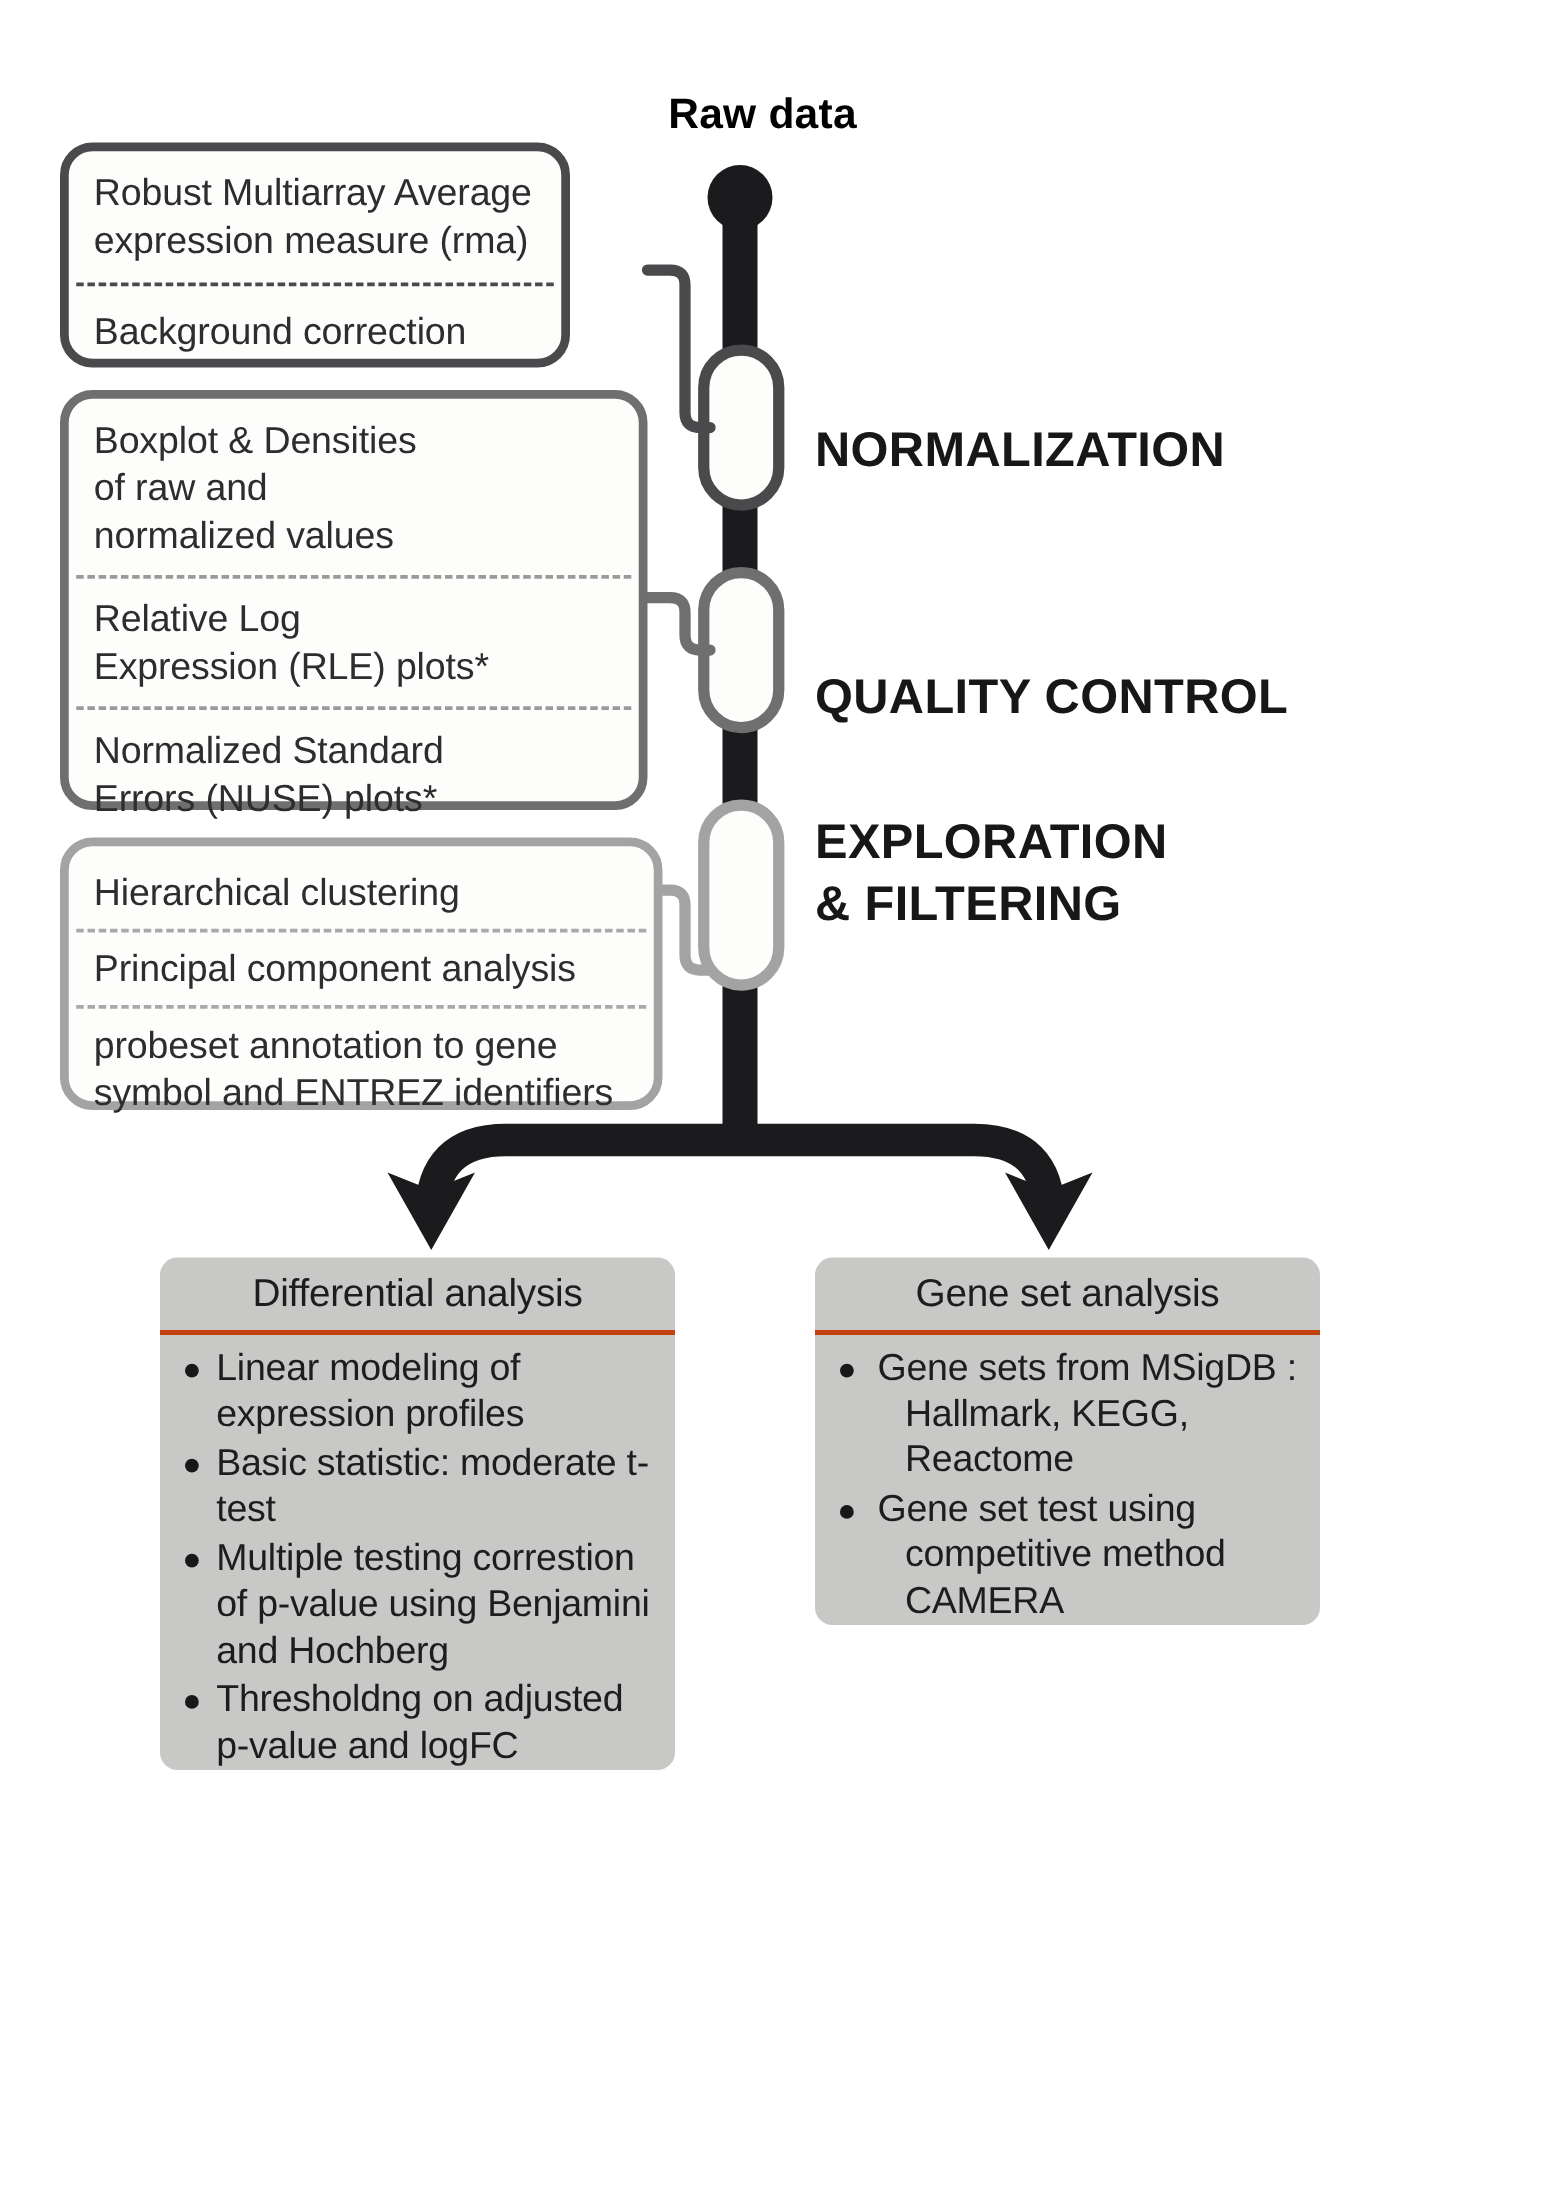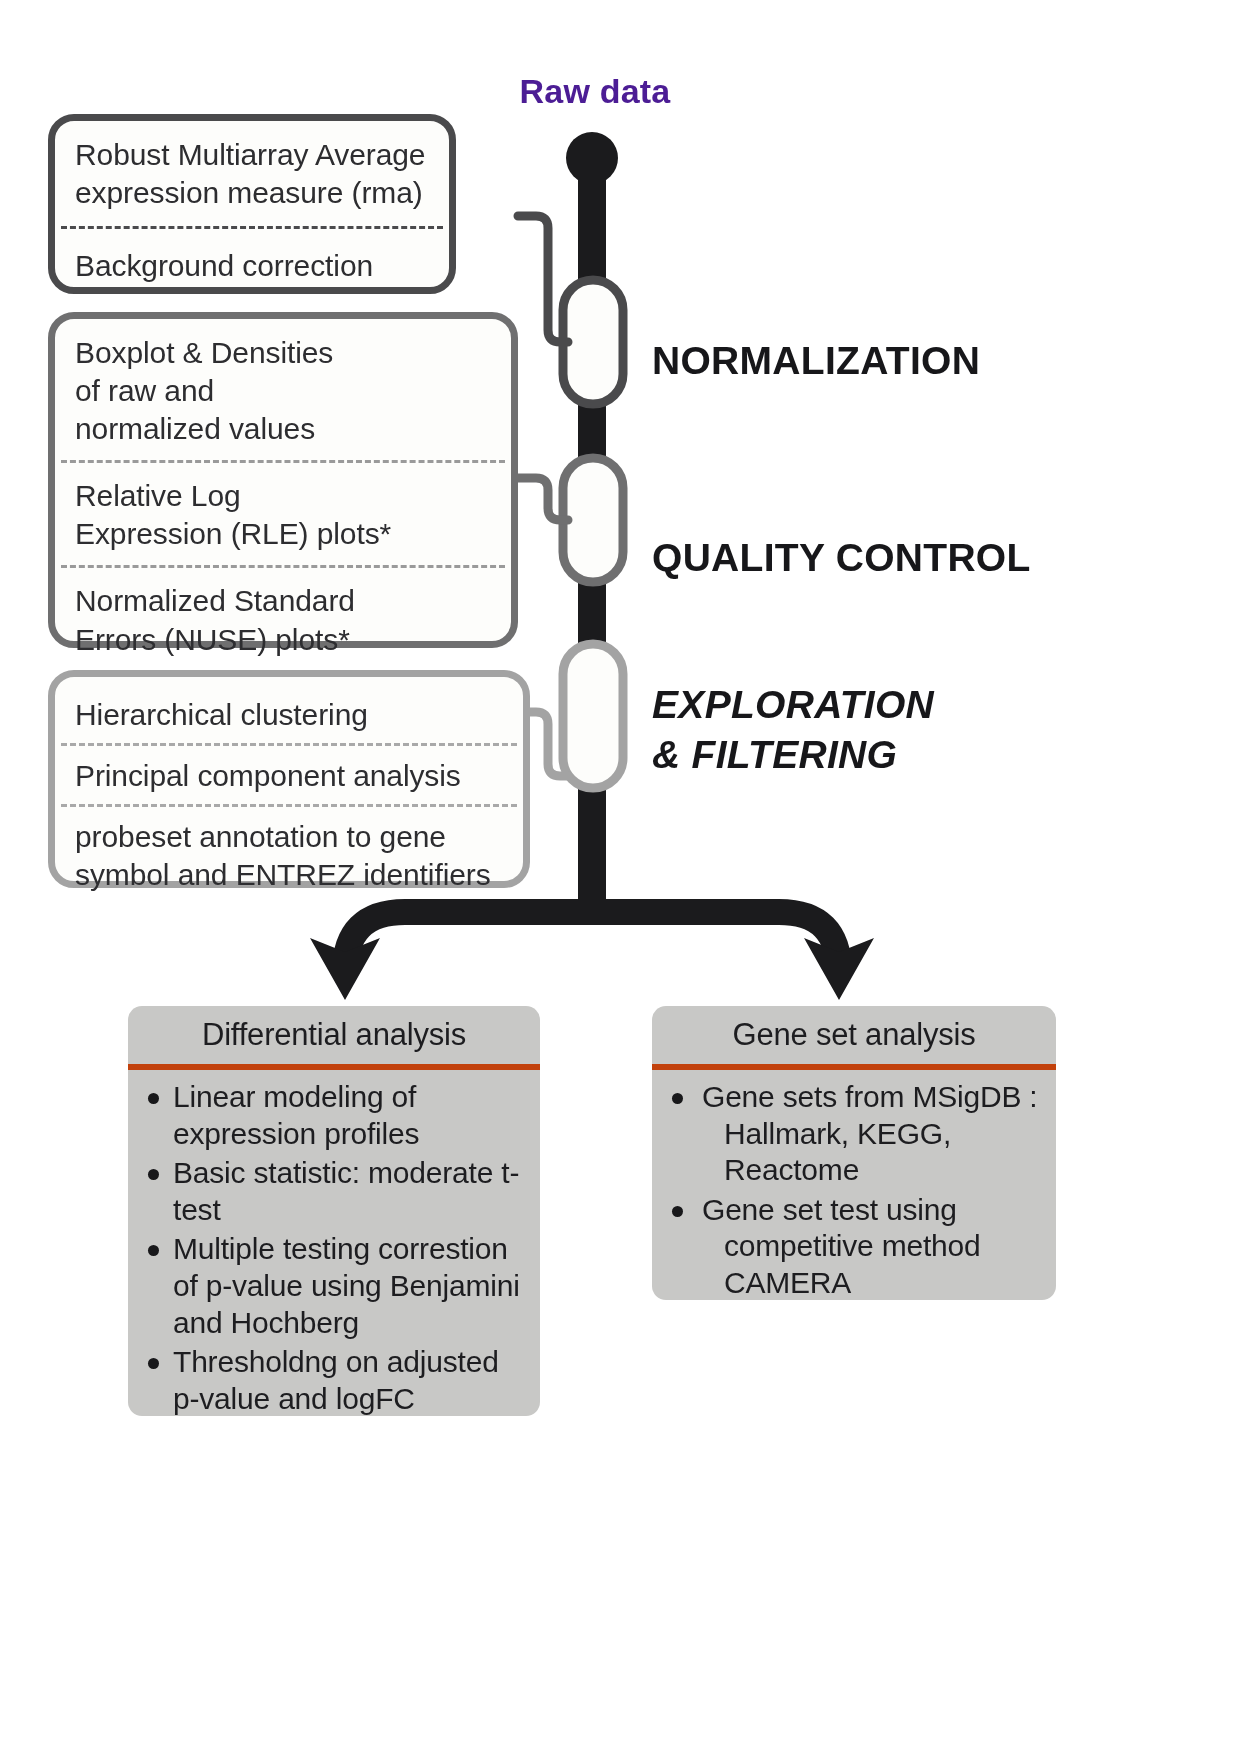--- a/index.html
+++ b/index.html
@@ -25,27 +25,27 @@
     left: 0;
     top: 0;
     width: 1240px;
     height: 1753px;
     pointer-events: none;
   }
 
   
   .raw-title {
     position: absolute;
-    left: 435px;
+    left: 450px;
     top: 72px;
     width: 320px;
     text-align: center;
     font-size: 34px;
     font-weight: bold;
-    color: #4c1d95;
+    color: #000000;
     letter-spacing: .2px;
   }
 
   
   .stage-card {
     position: absolute;
     left: 48px;
     box-sizing: border-box;
     background: #fdfdfb;
     border-radius: 26px;
@@ -110,36 +110,36 @@
     position: absolute;
     left: 652px;
     font-size: 39px;
     font-weight: bold;
     color: #17171a;
     letter-spacing: .3px;
     line-height: 1.28;
   }
   #label-normalization { top: 336px; }
   #label-quality       { top: 509px; margin-top: 24px; }
-  #label-exploration   { top: 680px; font-style: italic; }
+  #label-exploration   { top: 649px; }
 
   
   .result-panel {
     position: absolute;
     box-sizing: border-box;
     background: #c8c8c6;
     border-radius: 14px;
     overflow: hidden;
   }
   .result-panel .panel-title {
     font-size: 31px;
     color: #1d1d20;
     text-align: center;
     padding: 11px 10px 11px 10px;
-    border-bottom: 6px solid #c2410c;
+    border-bottom: 4px solid #c2410c;
     letter-spacing: -0.2px;
   }
   .result-panel ul {
     margin: 0;
     padding: 9px 14px 16px 14px;
     list-style: none;
   }
   .result-panel li {
     position: relative;
     font-size: 30px;

